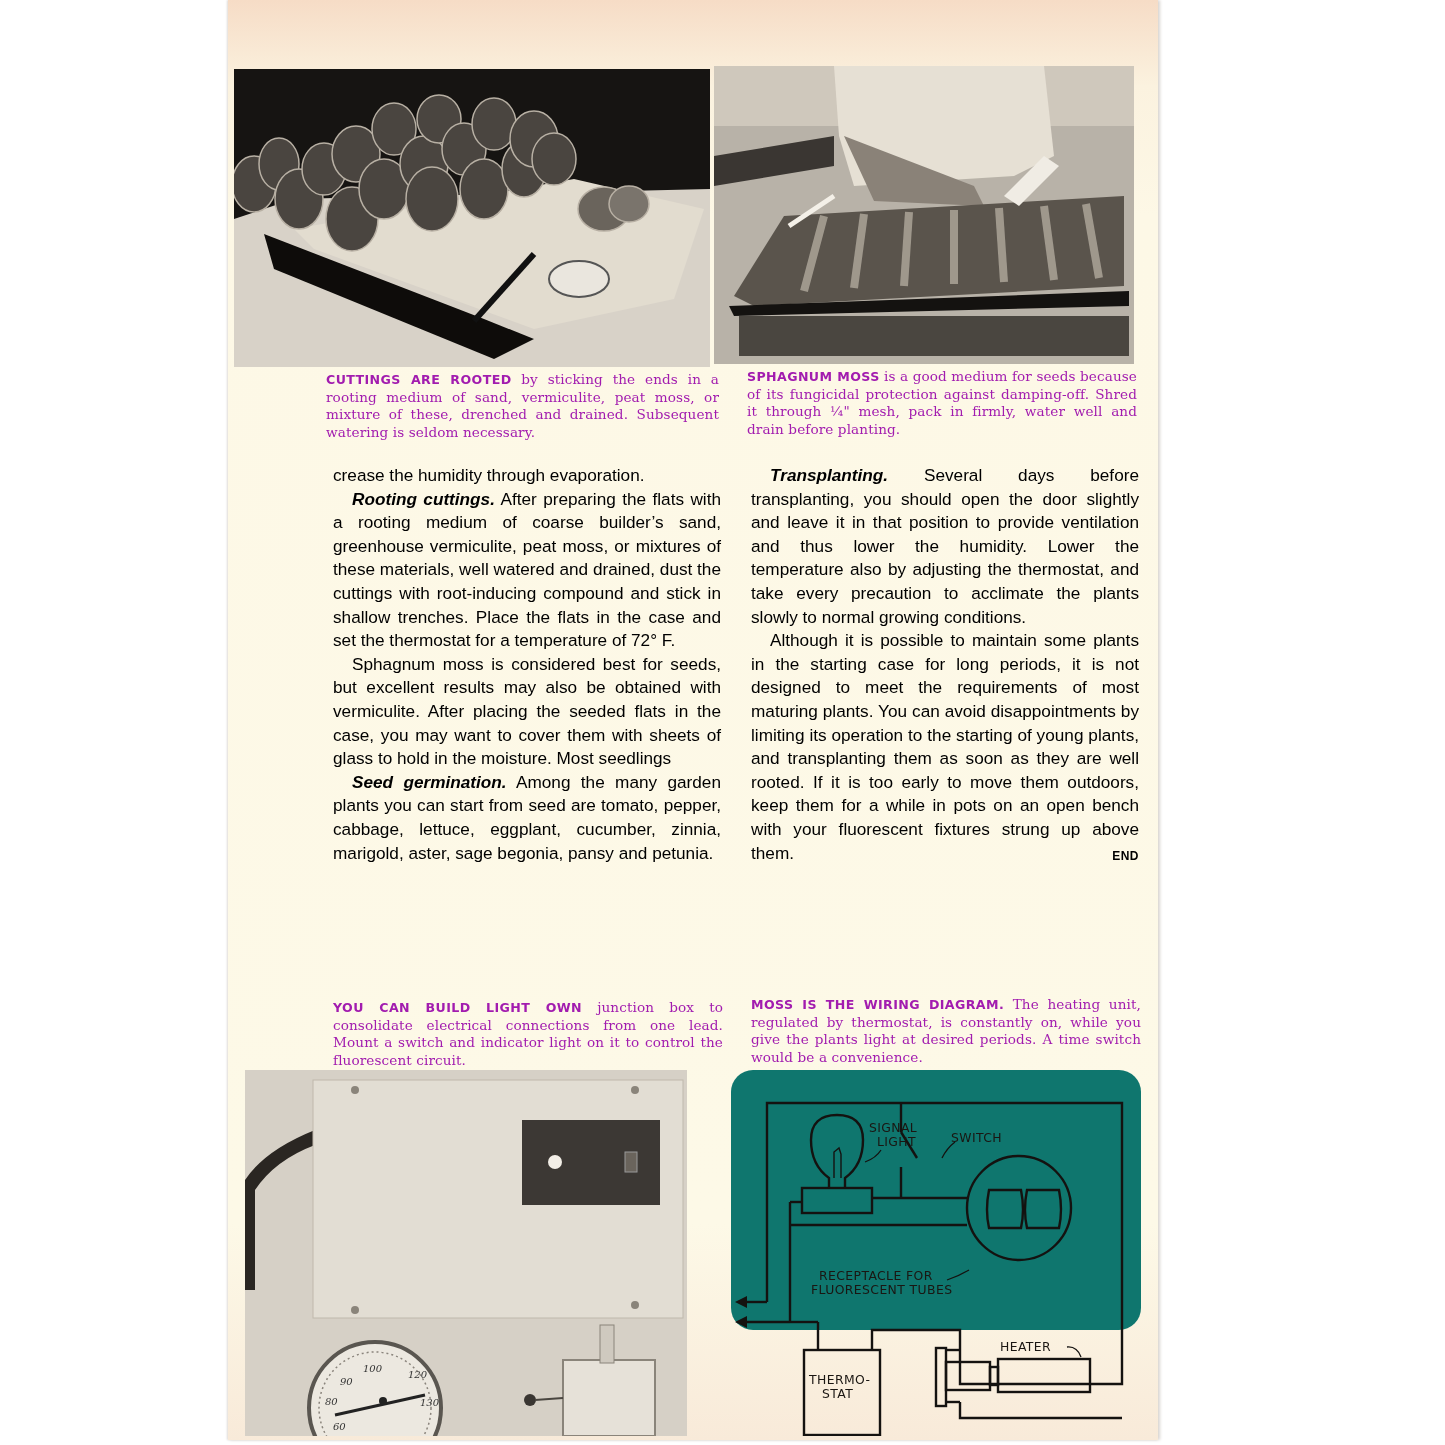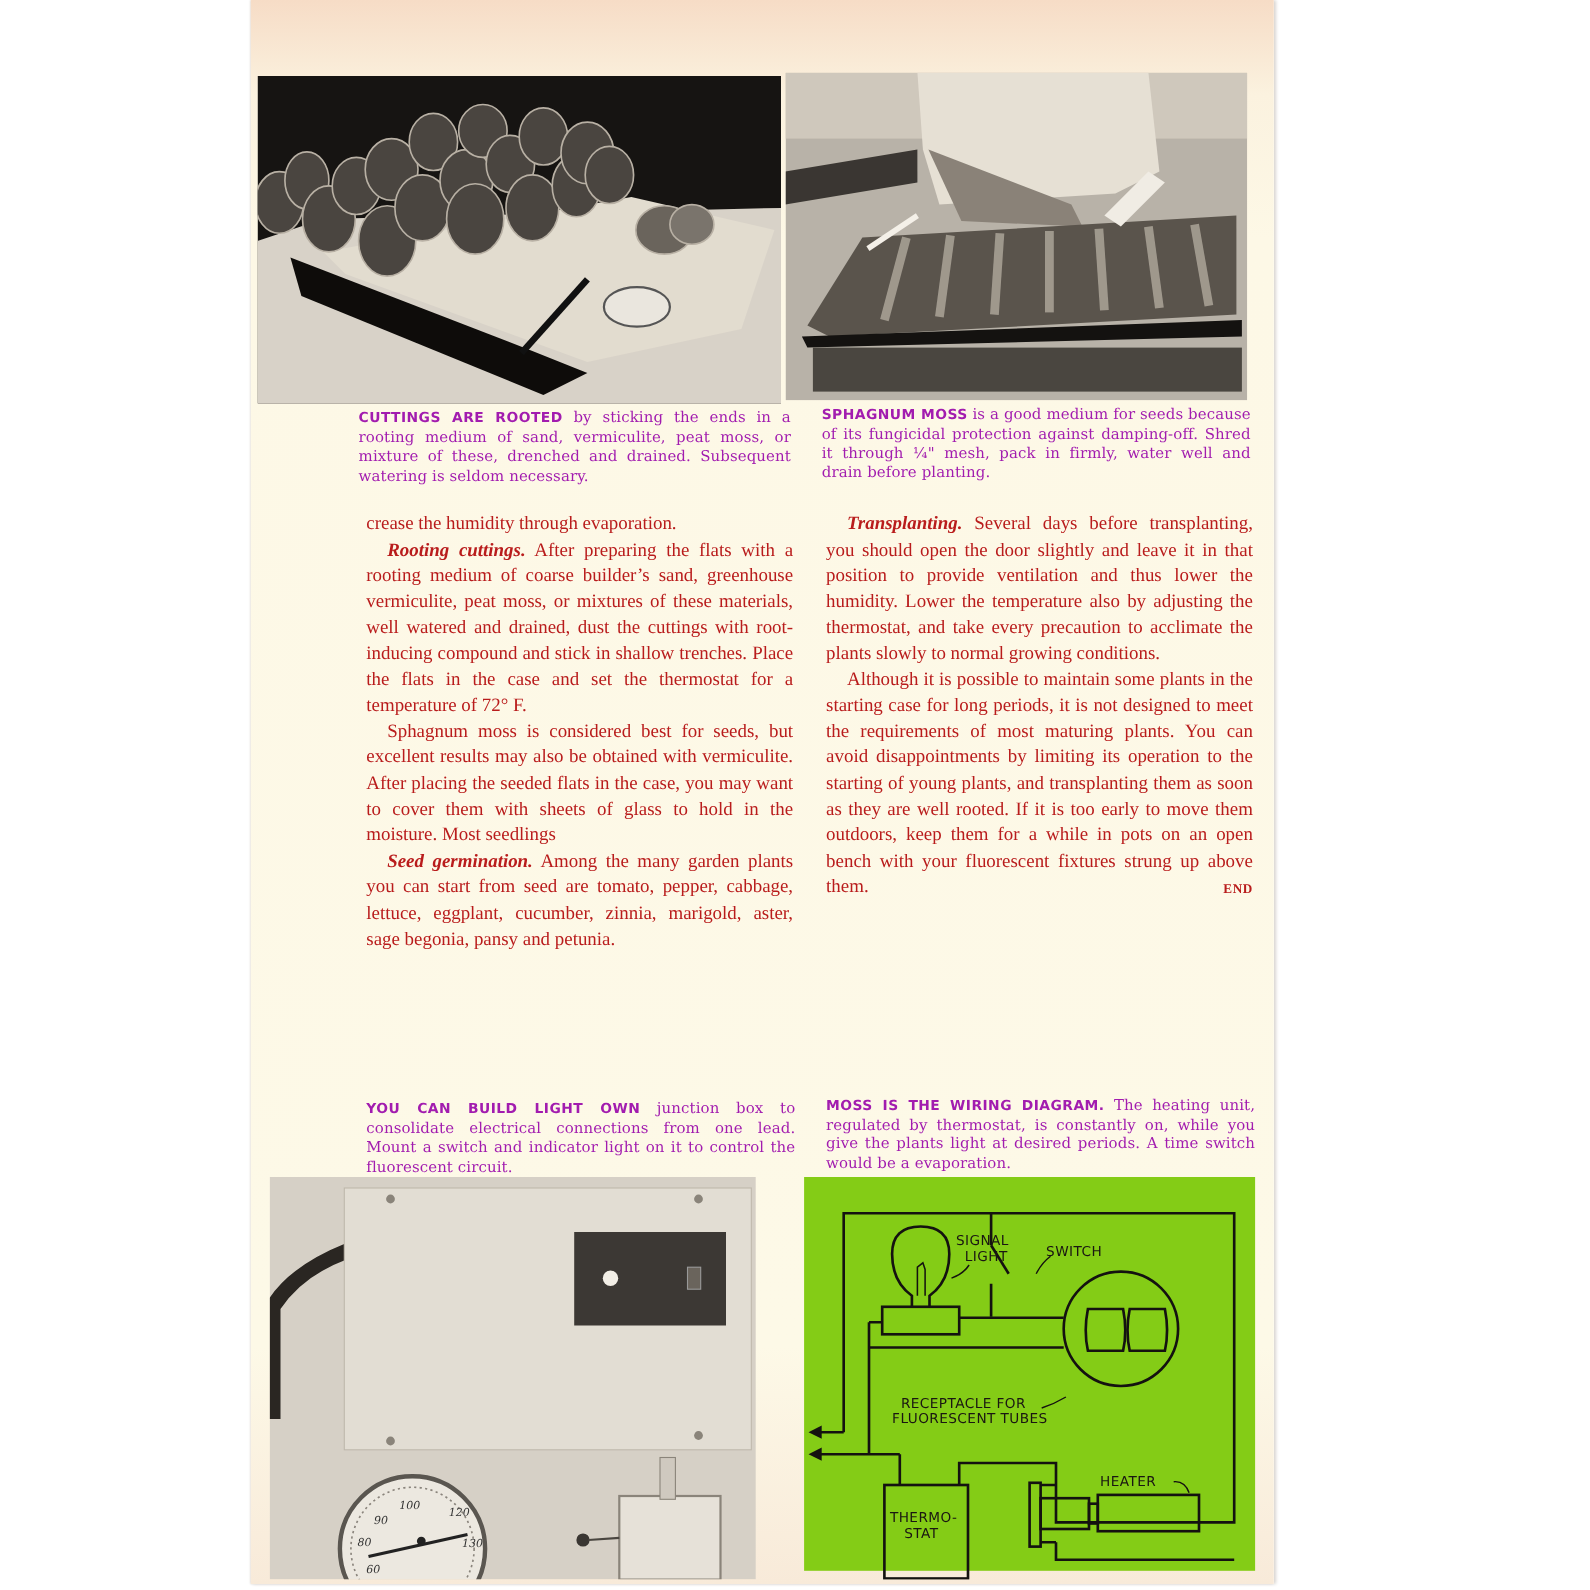--- a/index.html
+++ b/index.html
@@ -10,28 +10,28 @@
     box-shadow: 2px 0 3px #d8d4d0, -1px 0 2px #e0dcd8;
   }
   .photo { position:absolute; overflow:hidden; }
   .photo svg { display:block; }
   .caption {
     position:absolute; font-family:"DejaVu Serif", serif; font-size:13.6px; line-height:17.6px;
     color:#a21caf; text-align:justify; letter-spacing:0.1px;
   }
   .caption .lead { font-family:"DejaVu Sans", sans-serif; font-weight:bold; font-size:12.6px; letter-spacing:0.4px; }
   .col {
-    position:absolute; font-family:Liberation Serif, serif; font-size:17.2px; line-height:23.6px;
-    color:#b91c1c; text-align:justify;
+    position:absolute; font-family:Liberation Sans, sans-serif; font-size:17.2px; line-height:23.6px;
+    color:#000000; text-align:justify;
   }
   .col p { margin:0; }
   .col .indent { text-indent:19px; }
   .col .sub { font-weight:bold; font-style:italic; }
   .end { float:right; font-size:12px; font-weight:bold; letter-spacing:0.5px; margin-top:3px; }
-  .diagram-bg { position:absolute; left:731px; top:1070px; width:410px; height:358px; background:#84cc16; }
+  .diagram-bg { position:absolute; left:731px; top:1070px; width:410px; height:260px; background:#0f766e;border-radius:22px; }
   .diag-label { font-family:"DejaVu Sans", sans-serif; font-size:12.4px; fill:#1a1612; letter-spacing:0.4px; }
 </style>
 </head>
 <body>
 
 <div class="page">
 </div>
 
 <div class="photo" style="left:234px;top:69px;width:476px;height:298px;">
   <svg width="476" height="298" viewBox="0 0 476 298">
@@ -107,21 +107,21 @@
 <div class="col" style="left:751px;top:464px;width:388px;">
   <p class="indent"><span class="sub">Transplanting.</span><span> Several days before transplanting, you should open the door slightly and leave it in that position to provide ventilation and thus lower the humidity. Lower the temperature also by adjusting the thermostat, and take every precaution to acclimate the plants slowly to normal growing conditions.</span></p>
   <p class="indent"><span>Although it is possible to maintain some plants in the starting case for long periods, it is not designed to meet the requirements of most maturing plants. You can avoid disappointments by limiting its operation to the starting of young plants, and transplanting them as soon as they are well rooted. If it is too early to move them outdoors, keep them for a while in pots on an open bench with your fluorescent fixtures strung up above them.</span><span class="end">END</span></p>
 </div>
 
 <div class="caption" style="left:333px;top:999px;width:390px;">
   <span class="lead">YOU CAN BUILD LIGHT OWN</span><span> junction box to consolidate electrical connections from one lead. Mount a switch and indicator light on it to control the fluorescent circuit.</span>
 </div>
 
 <div class="caption" style="left:751px;top:996px;width:390px;">
-  <span class="lead">MOSS IS THE WIRING DIAGRAM.</span><span> The heating unit, regulated by thermostat, is constantly on, while you give the plants light at desired periods. A time switch would be a evaporation.</span>
+  <span class="lead">MOSS IS THE WIRING DIAGRAM.</span><span> The heating unit, regulated by thermostat, is constantly on, while you give the plants light at desired periods. A time switch would be a convenience.</span>
 </div>
 
 <div class="photo" style="left:245px;top:1070px;width:442px;height:366px;font-style:italic;">
   <svg width="482" height="366" viewBox="0 0 482 366">
     <rect width="482" height="366" fill="#d6d0c6"></rect>
     <path d="M0,110 Q20,80 70,60 L70,75 Q30,90 10,120 L10,220 L0,220 Z" fill="#2a2622"></path>
     <rect x="68" y="10" width="370" height="238" fill="#e2ddd3" stroke="#bfb8ac"></rect>
     <circle cx="110" cy="20" r="4" fill="#8a847a"></circle>
     <circle cx="390" cy="20" r="4" fill="#8a847a"></circle>
     <circle cx="110" cy="240" r="4" fill="#8a847a"></circle>

